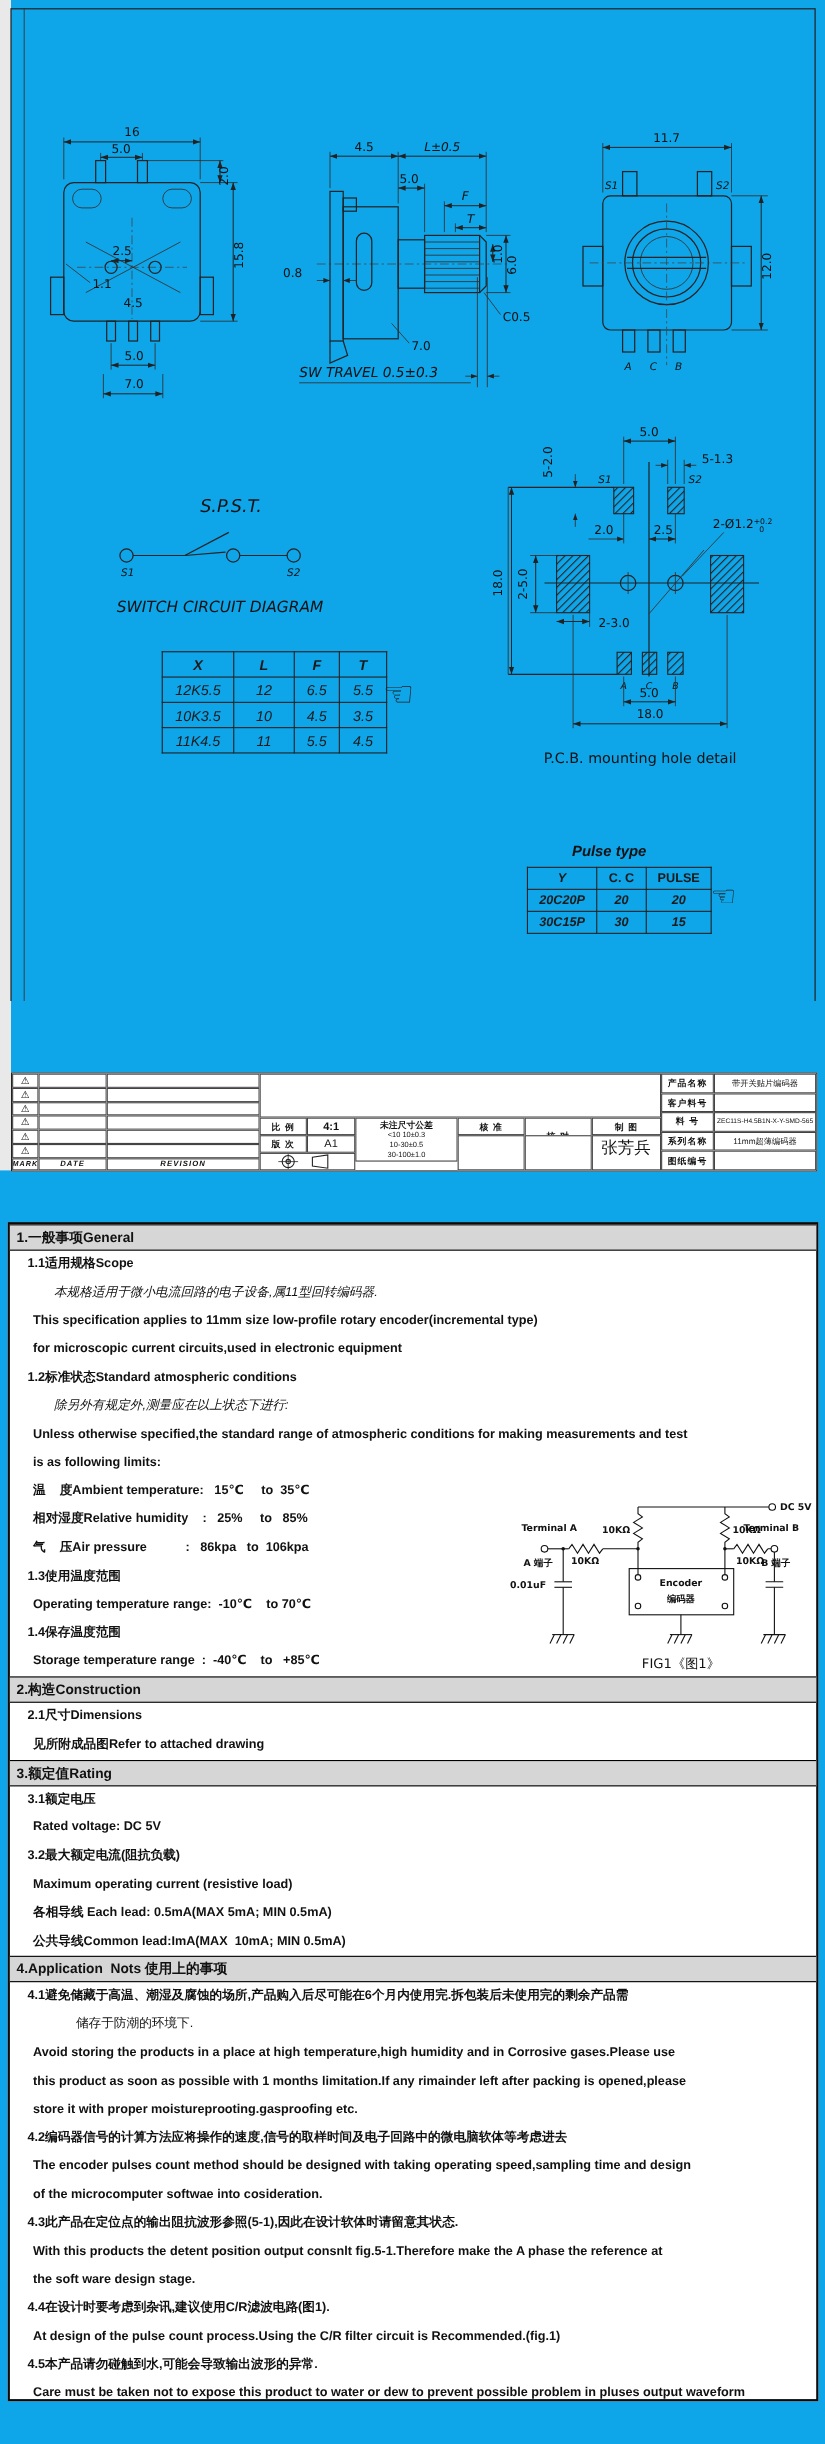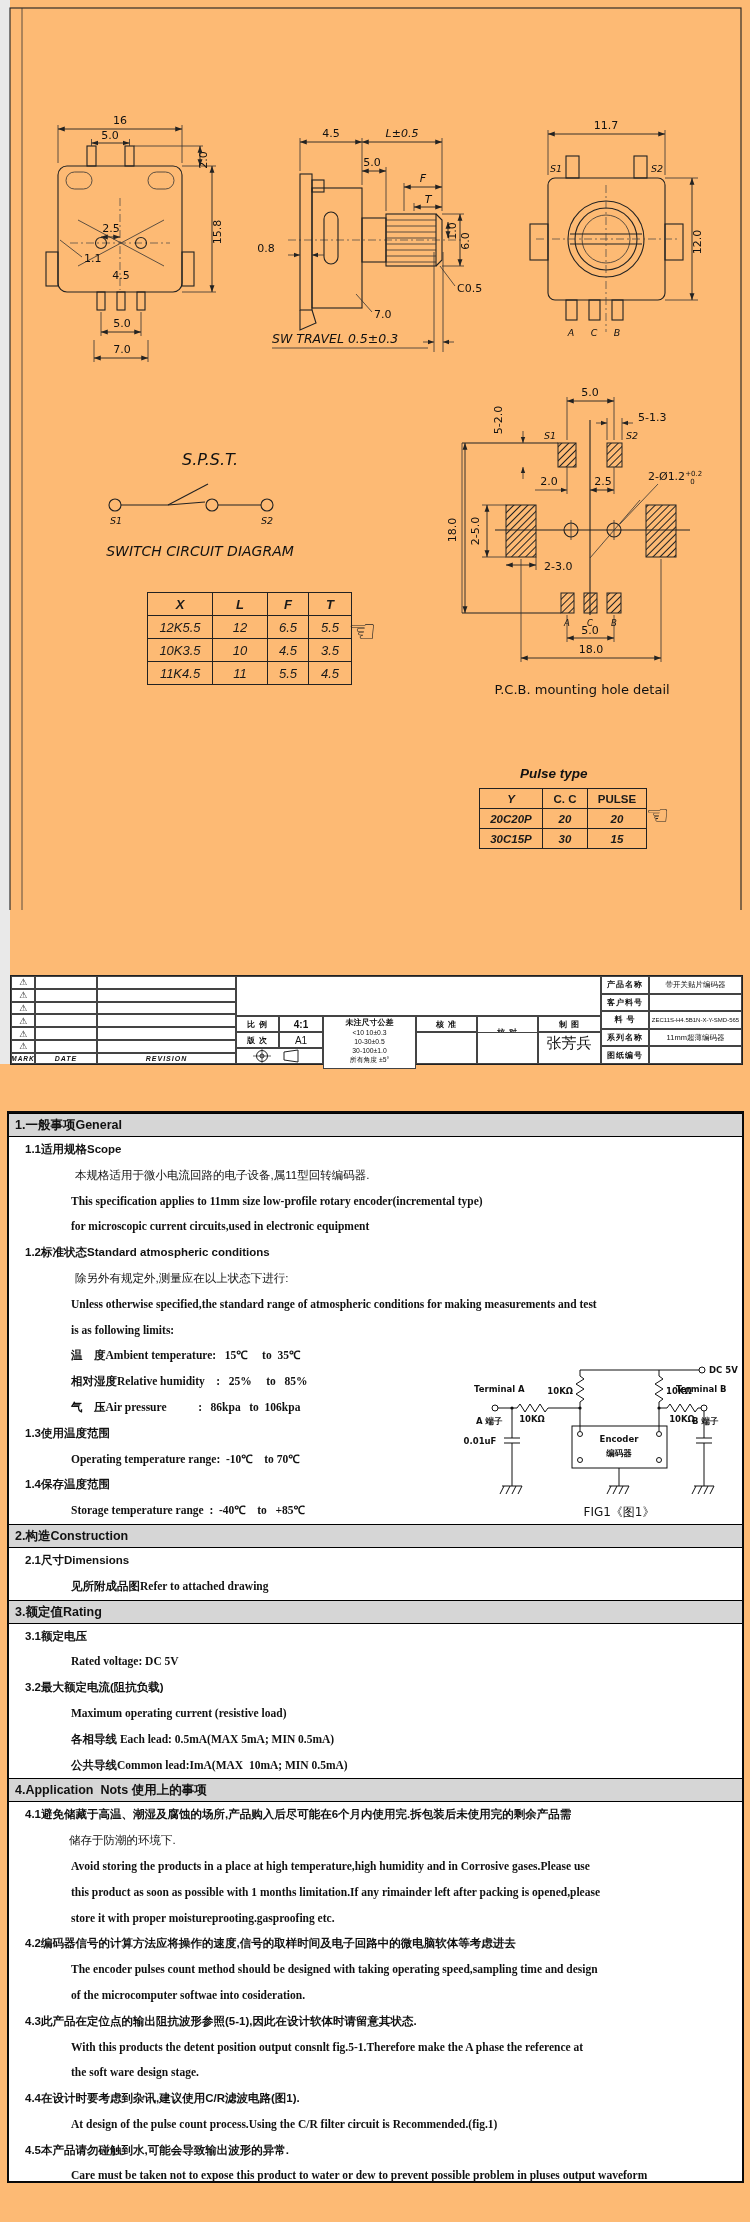--- a/index.html
+++ b/index.html
@@ -1,16 +1,16 @@
 <!DOCTYPE html>
 <html><head>
 <meta charset="utf-8">
 <style>
   html,body{margin:0;padding:0;background:#fbfbfb;}
-  .page{position:relative;width:750px;height:2222px;background:#fdba74;overflow:hidden;
+  .page{position:relative;width:750px;height:2222px;background:#0ea5e9;overflow:hidden;
         font-family:"Liberation Sans","DejaVu Sans",sans-serif;color:#111;}
   .abs{position:absolute;}
   svg text{font-family:"DejaVu Sans","Liberation Sans",sans-serif;fill:#111;stroke:none;}
   .it{font-style:italic;}
   
   .hand{position:absolute;transform:scaleX(-1);color:#222;}
   
   table.eng{border-collapse:collapse;table-layout:fixed;}
   table.eng td,table.eng th{border:1.2px solid #222;text-align:center;padding:0;
         font-style:italic;color:#1a1a1a;overflow:hidden;}
@@ -19,23 +19,23 @@
   #tblock .cell{position:absolute;border:1px solid #444;box-sizing:border-box;
         display:flex;align-items:center;justify-content:center;overflow:hidden;background:#fff;}
   #tblock .lbl{font-size:8px;letter-spacing:1px;font-weight:bold;}
   
   #specbox{border:2px solid #0a0a0a;background:#fff;box-sizing:border-box;}
   #specbox .sh{height:22px;line-height:22px;background:#d6d6d6;border-top:1.5px solid #000;
         border-bottom:1.5px solid #000;font-weight:bold;font-size:12.5px;padding-left:6px;
         white-space:pre;}
   #specbox .ln{height:25.8px;line-height:25.8px;font-size:11.5px;white-space:pre;}
   #specbox .n{font-weight:bold;padding-left:16px;}
-  #specbox .z{padding-left:66px;}
+  #specbox .z{padding-left:40px;font-style:italic;}
   #specbox .z2{padding-left:60px;}
-  #specbox .e{font-weight:bold;padding-left:62px;font-family:Liberation Serif, serif;}
+  #specbox .e{font-weight:bold;padding-left:21px;}
   #heading{width:750px;text-align:center;font-weight:bold;font-size:18px;white-space:pre;}
   .vstrip{background:#e9e9e9;}
 </style>
 </head>
 <body>
 
 <div class="page">
 
   <div class="abs vstrip" style="left:0;top:0;width:10px;height:1064px;"></div>
 
@@ -359,21 +359,21 @@
     <div class="cell" style="left:225px;top:72px;width:87px;height:16px;">
       <svg width="60" height="14" viewBox="0 0 60 14">
         <circle cx="12" cy="7" r="5.5" fill="none" stroke="#222"></circle>
         <circle cx="12" cy="7" r="2" fill="none" stroke="#222"></circle>
         <line x1="3" y1="7" x2="21" y2="7" stroke="#222" stroke-width="0.7"></line>
         <line x1="12" y1="0" x2="12" y2="14" stroke="#222" stroke-width="0.7"></line>
         <path d="M34 3 L48 1 L48 13 L34 11 Z" fill="none" stroke="#222"></path>
       </svg>
     </div>
 
-    <div class="cell" style="left:312px;top:40px;width:93px;height:53px;flex-direction:column;justify-content:flex-start;">
+    <div class="cell" style="left:312px;top:40px;width:93px;height:40px;flex-direction:column;justify-content:space-between;">
       <div style="font-size:8px;font-weight:bold;line-height:11px;">未注尺寸公差</div>
       <div style="font-size:6.8px;line-height:9px;">&lt;10 10±0.3</div>
       <div style="font-size:6.8px;line-height:9px;">10-30±0.5</div>
       <div style="font-size:6.8px;line-height:9px;">30-100±1.0</div>
       <div style="font-size:6.8px;line-height:9px;">所有角度 ±5°</div>
     </div>
 
     <div class="cell lbl" style="left:405px;top:40px;width:61px;height:16px;">核  准</div>
     <div class="cell lbl" style="left:466px;top:40px;width:61px;height:32px;">核  对</div>
     <div class="cell lbl" style="left:527px;top:40px;width:63px;height:16px;">制  图</div>

